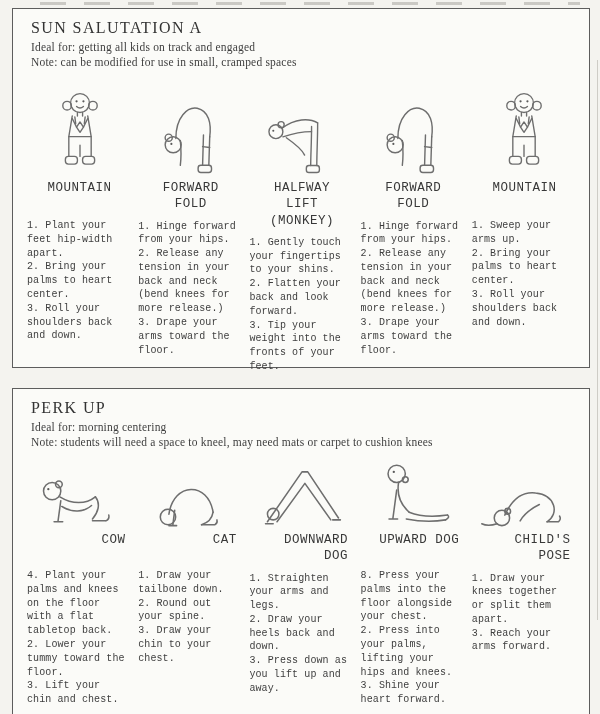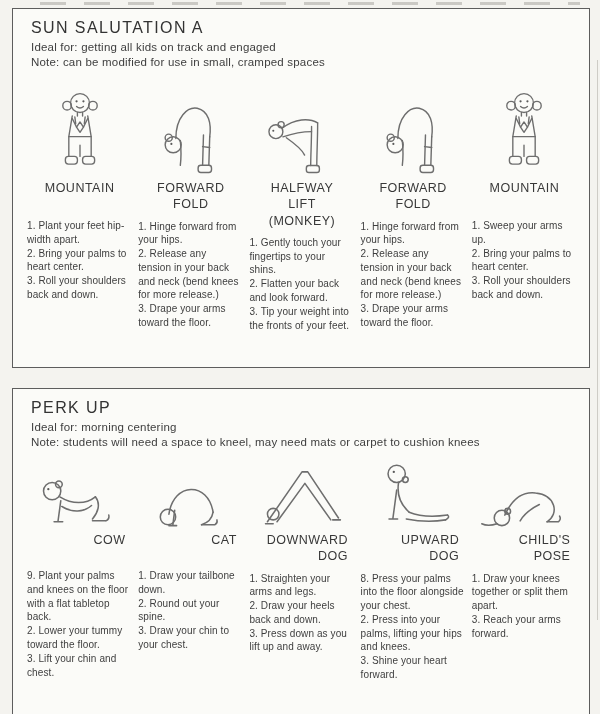--- a/index.html
+++ b/index.html
@@ -21,29 +21,29 @@
     background: #c4c2bc; opacity: .8;
   }
   .sheet {
     position: absolute; left: 12px; width: 578px;
     background: #fbfbf8;
     border: 1.6px solid #5d5d5d;
     box-sizing: border-box;
   }
   #section-1 { top: 8px;   height: 360px; }
   #section-2 { top: 388px; height: 368px; }
-  .sec-header { padding: 10px 10px 0 18px; }
+  .sec-header { padding: 10px 10px 0 18px; font-family: Liberation Serif, serif; }
   .sec-title {
     font-size: 16px; letter-spacing: 1.4px; color: #333;
     margin-bottom: 3px;
   }
   .sec-sub { font-size: 11.5px; line-height: 15px; letter-spacing: .2px; }
   .poses {
     display: grid; grid-template-columns: repeat(5, 1fr);
-    column-gap: 6px; padding: 2px 12px 0 14px;
+    column-gap: 6px; padding: 2px 12px 0 14px; font-family: Liberation Mono, monospace;
   }
   .figure {
     display: flex; align-items: flex-end; justify-content: center;
   }
   #section-1 .figure { height: 104px; }
   #section-2 .figure { height: 76px; }
   .figure svg { display: block; }
   .pose-name {
     margin: 4px auto 0; max-width: 92px; min-height: 32px;
     text-align: center; font-size: 12.5px; line-height: 1.3;
@@ -218,21 +218,21 @@
             <path d="M31,50 C42,57 54,56 62,49"></path>
             <path d="M30,44 L27,66 M23,66 h9"></path>
             <path d="M66,40 C71,46 70,55 63,63"></path>
             <path d="M63,65 L77,65 M77,65 q4,-2 3,-6"></path>
           </g>
           <circle class="fig-dot" cx="17" cy="32" r="1.2"></circle>
         </svg>
       </div>
       <div class="pose-name">COW</div>
       <div class="steps">
-        <div class="step">9. Plant your palms and knees on the floor with a flat tabletop back.</div>
+        <div class="step">4. Plant your palms and knees on the floor with a flat tabletop back.</div>
         <div class="step">2. Lower your tummy toward the floor.</div>
         <div class="step">3. Lift your chin and chest.</div>
       </div>
     </div>
 
     <div class="pose">
       <div class="figure">
         <svg width="96" height="70" viewBox="0 0 100 72">
           <g class="fig-stroke">
             <path d="M27,58 C32,24 68,24 73,56"></path>

